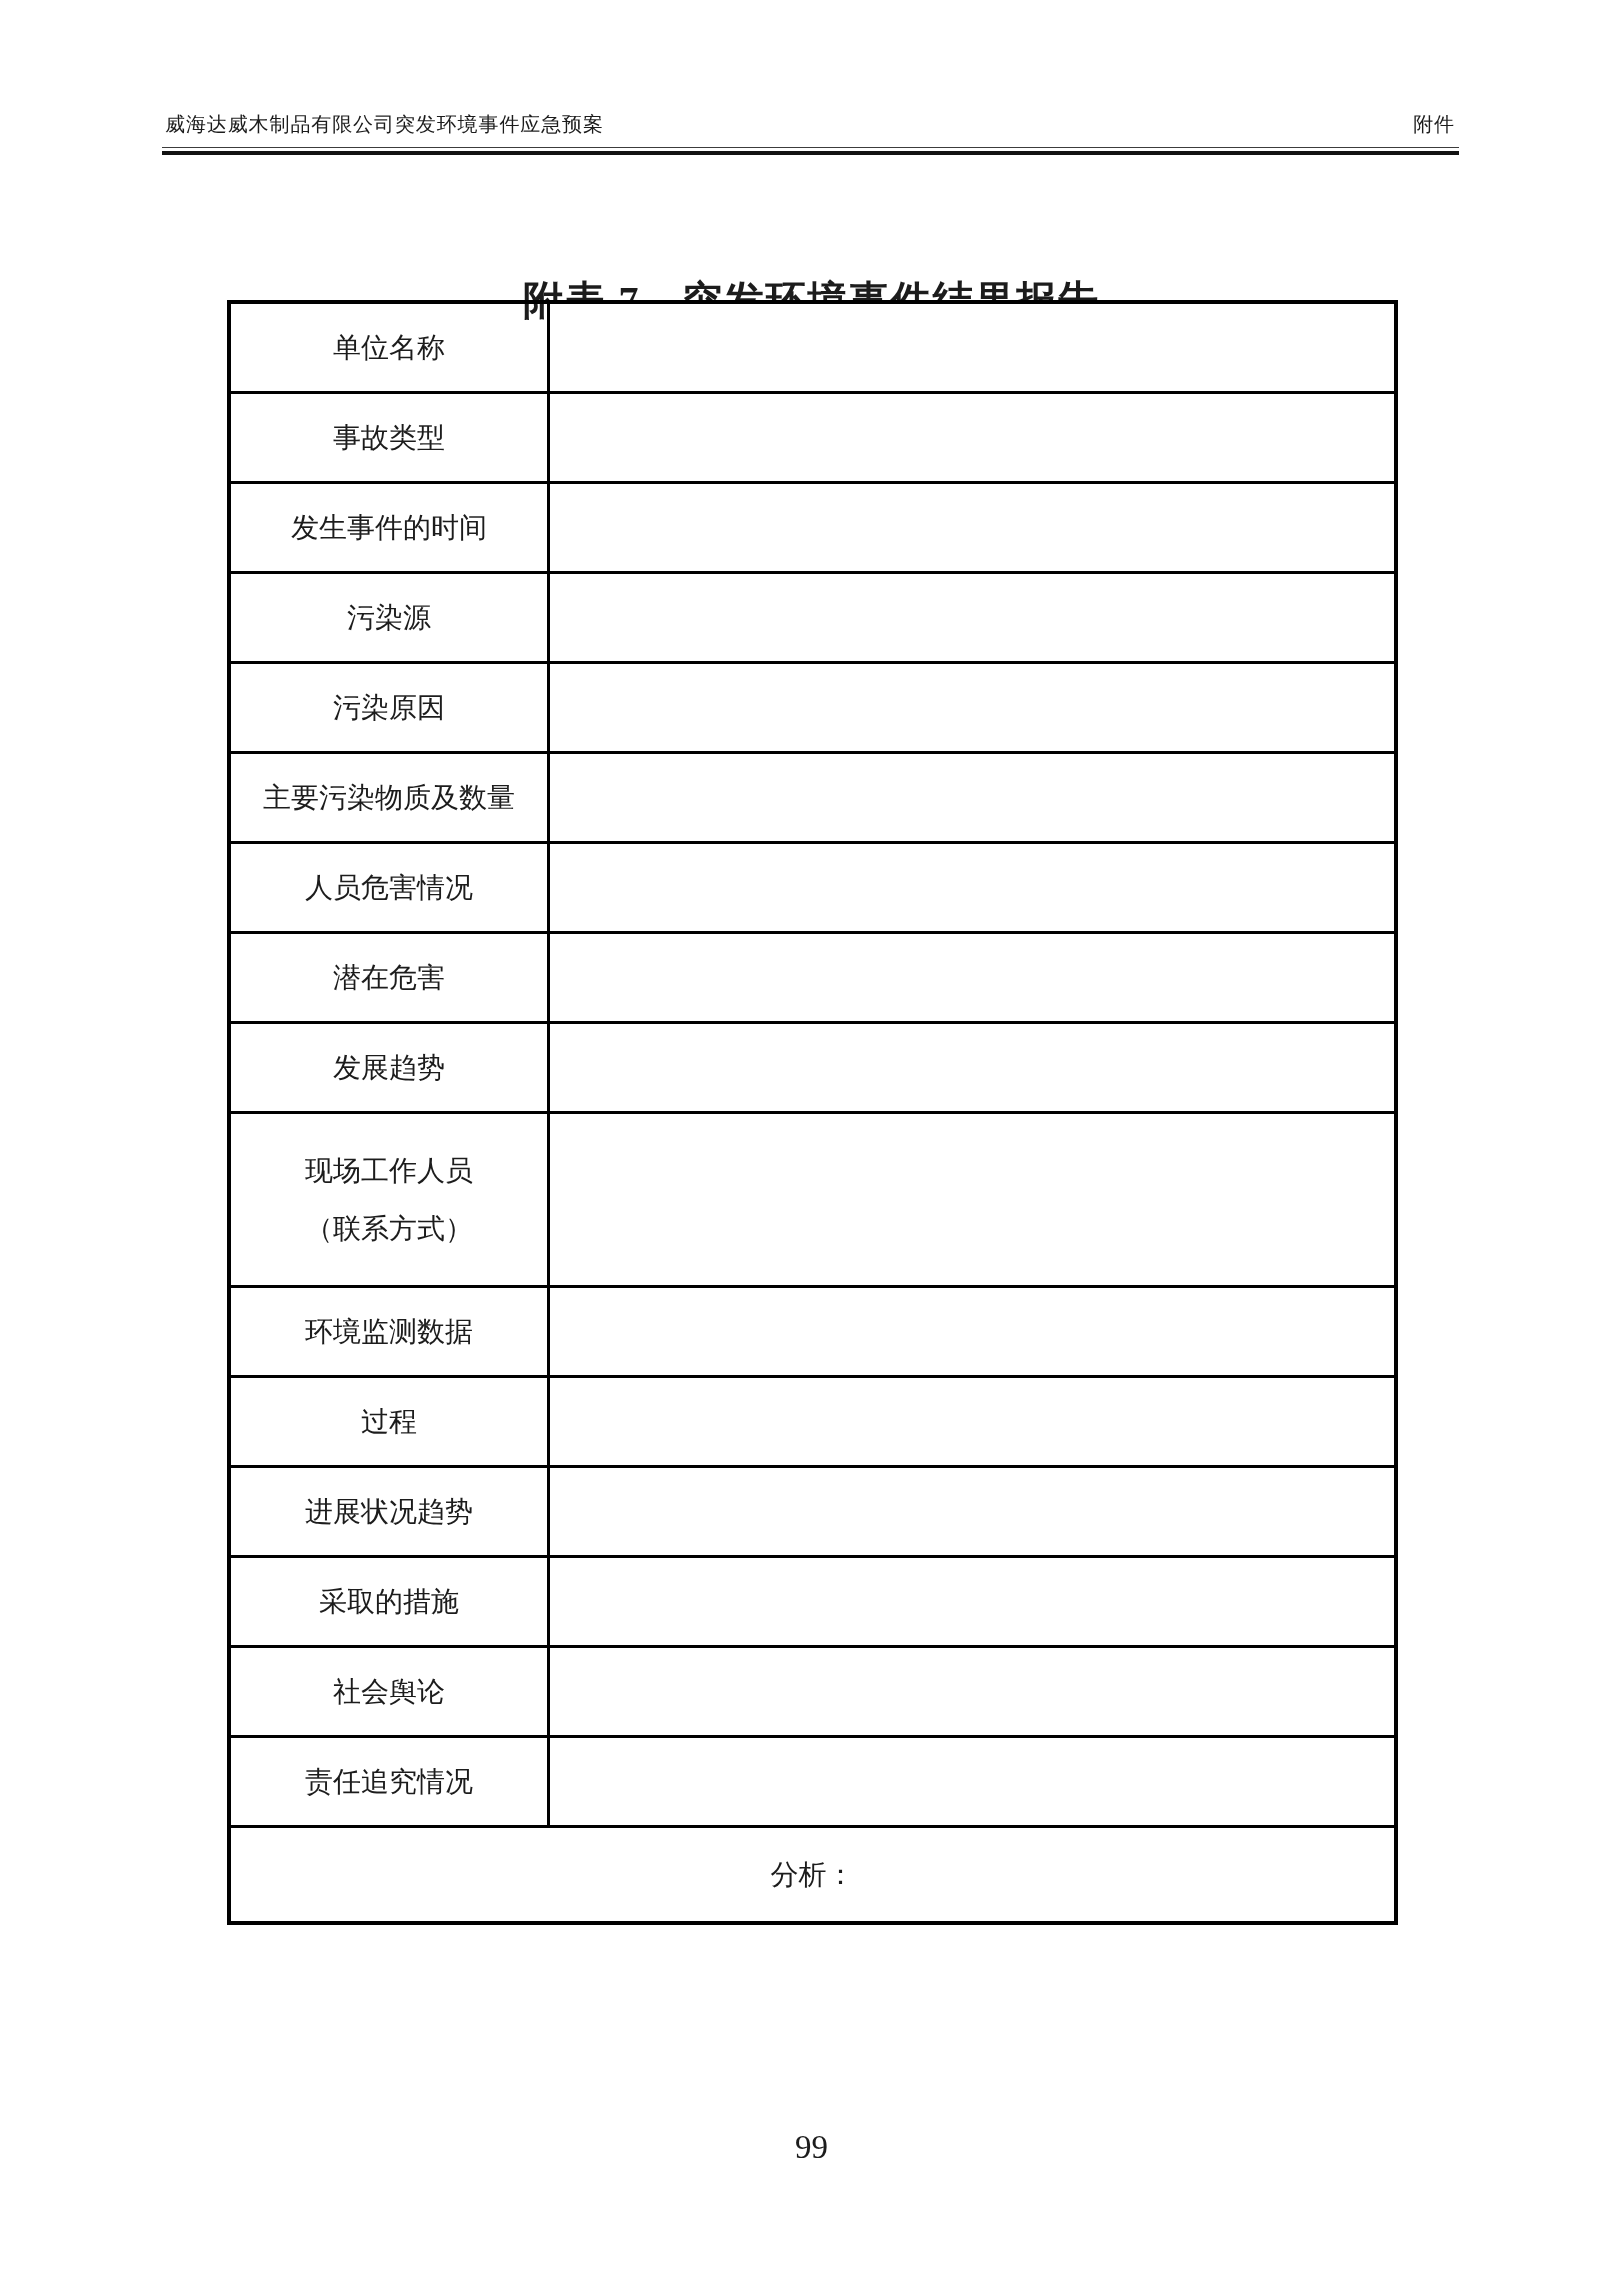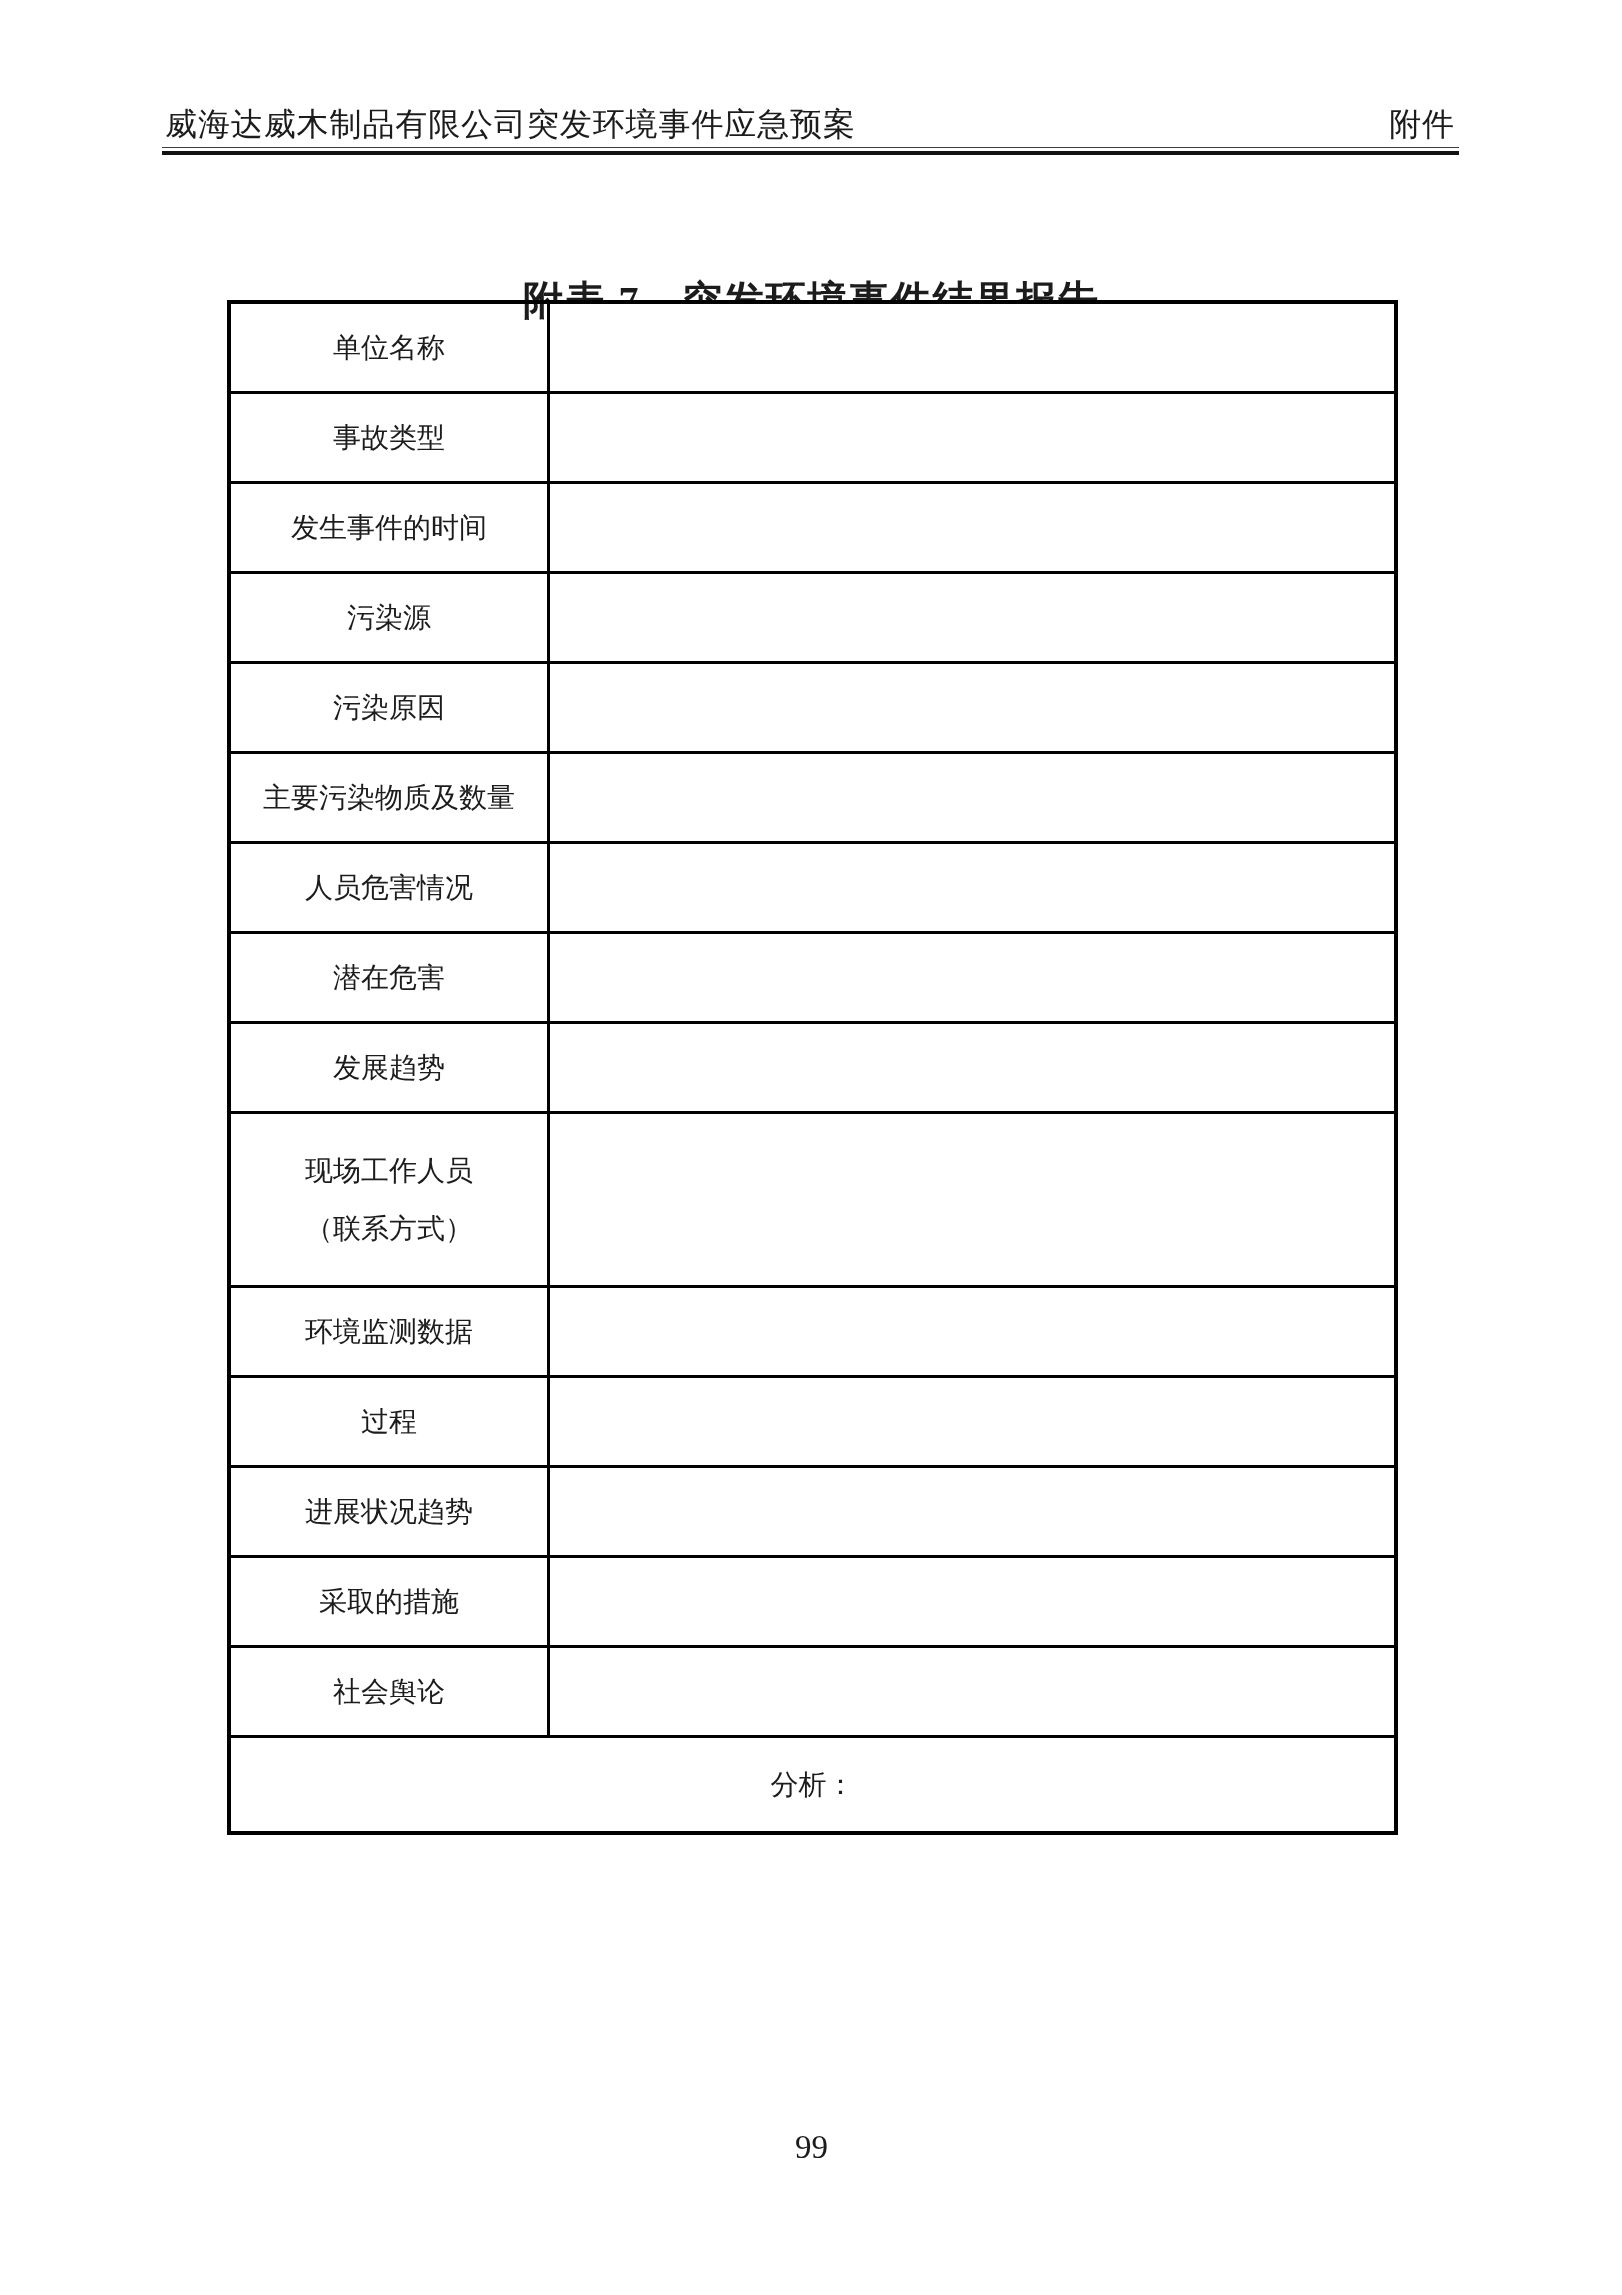--- a/index.html
+++ b/index.html
@@ -13,21 +13,21 @@
     background:var(--bg-color);
     color:var(--text-color);
     font-family:"Liberation Serif","DejaVu Serif",serif;
     position:relative;
     overflow:hidden;
   }
   .page-header{
     position:absolute;
     left:165px;right:168px;top:107px;
     display:flex;justify-content:space-between;align-items:flex-start;
-    font-size:32px;line-height:35px;
+    font-size:20px;line-height:35px;
     letter-spacing:0.9px;
     font-family:Liberation Serif, serif;
   }
   .header-rule{
     position:absolute;
     left:162px;right:164px;top:147px;
     height:2.7px;
     border-top:1.8px solid #3c3c3c;
     border-bottom:4.5px solid #121212;
   }
@@ -176,19 +176,25 @@
         </td>
         <td class="value-cell"></td>
       </tr>
       <tr>
         <td class="label-cell">
           <div>社会舆论</div>
         </td>
         <td class="value-cell"></td>
       </tr>
       <tr>
+        <td class="label-cell">
+          <div>责任追究情况</div>
+        </td>
+        <td class="value-cell"></td>
+      </tr>
+      <tr>
         <td colspan="2" class="analysis-cell">分析：</td>
       </tr>
     </tbody>
 </table>
 
 <div class="page-number">99</div>
 
 
 </body></html>

